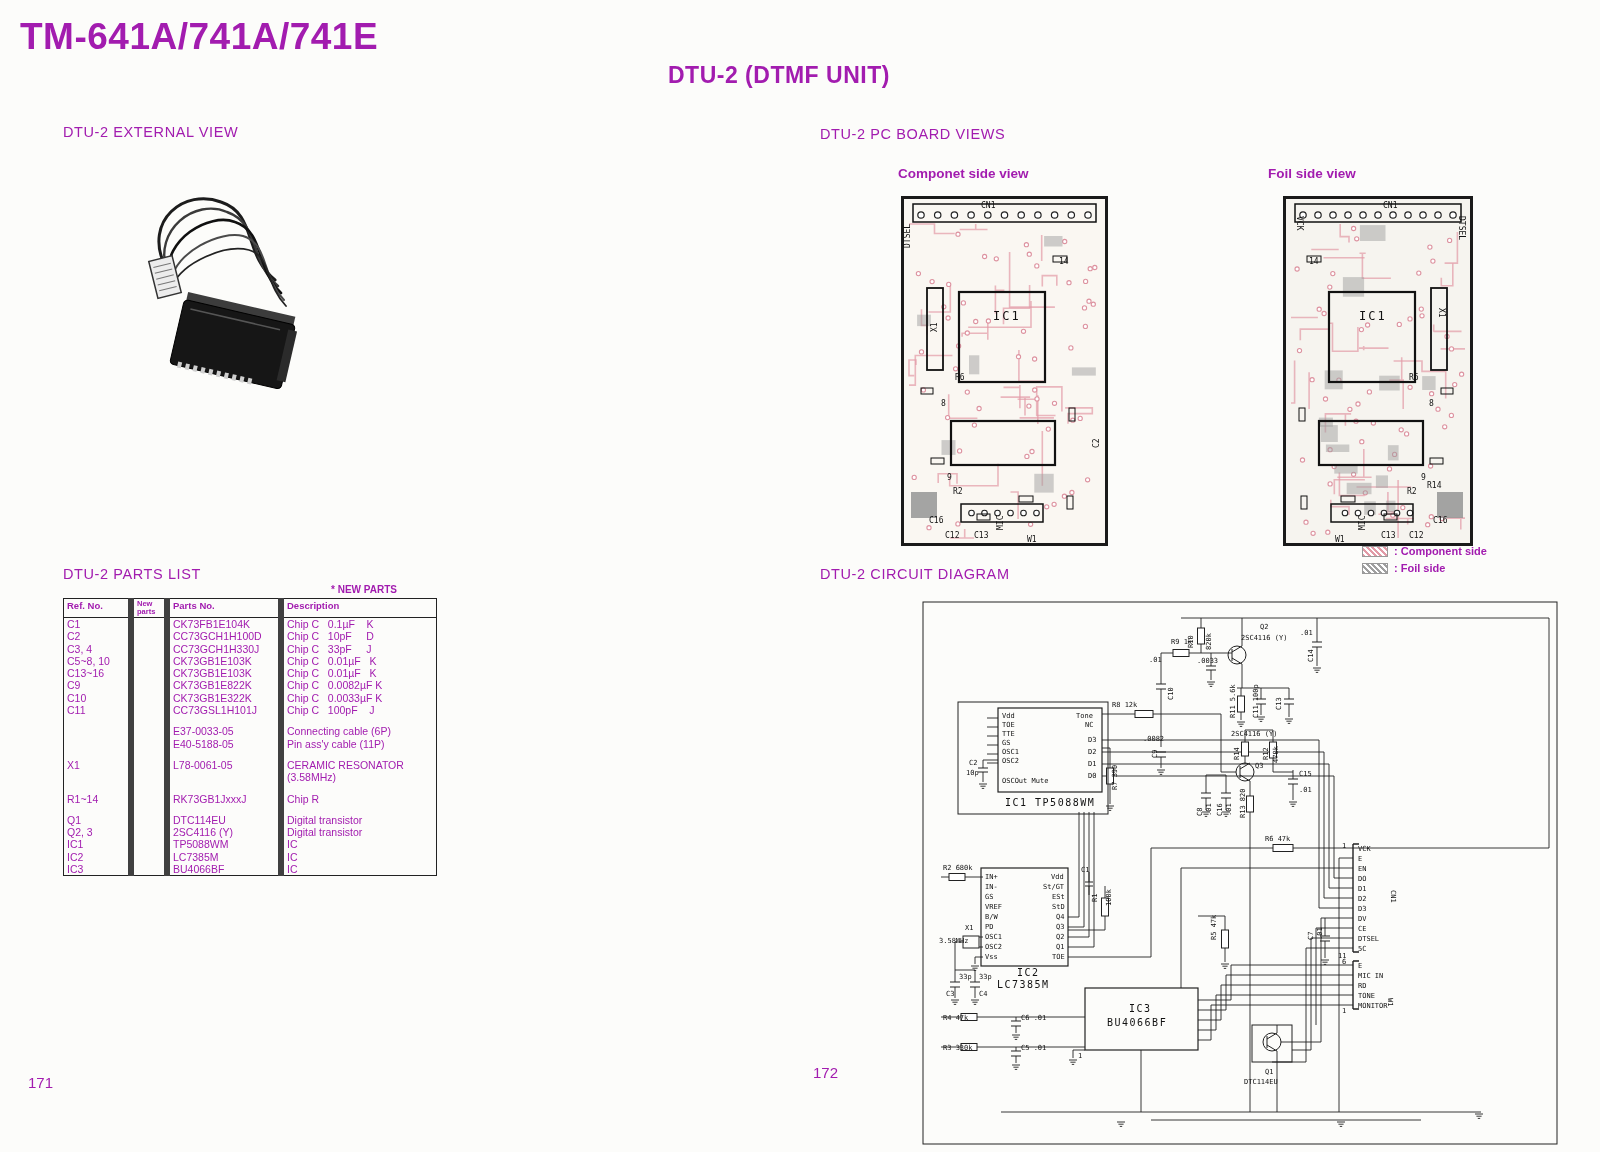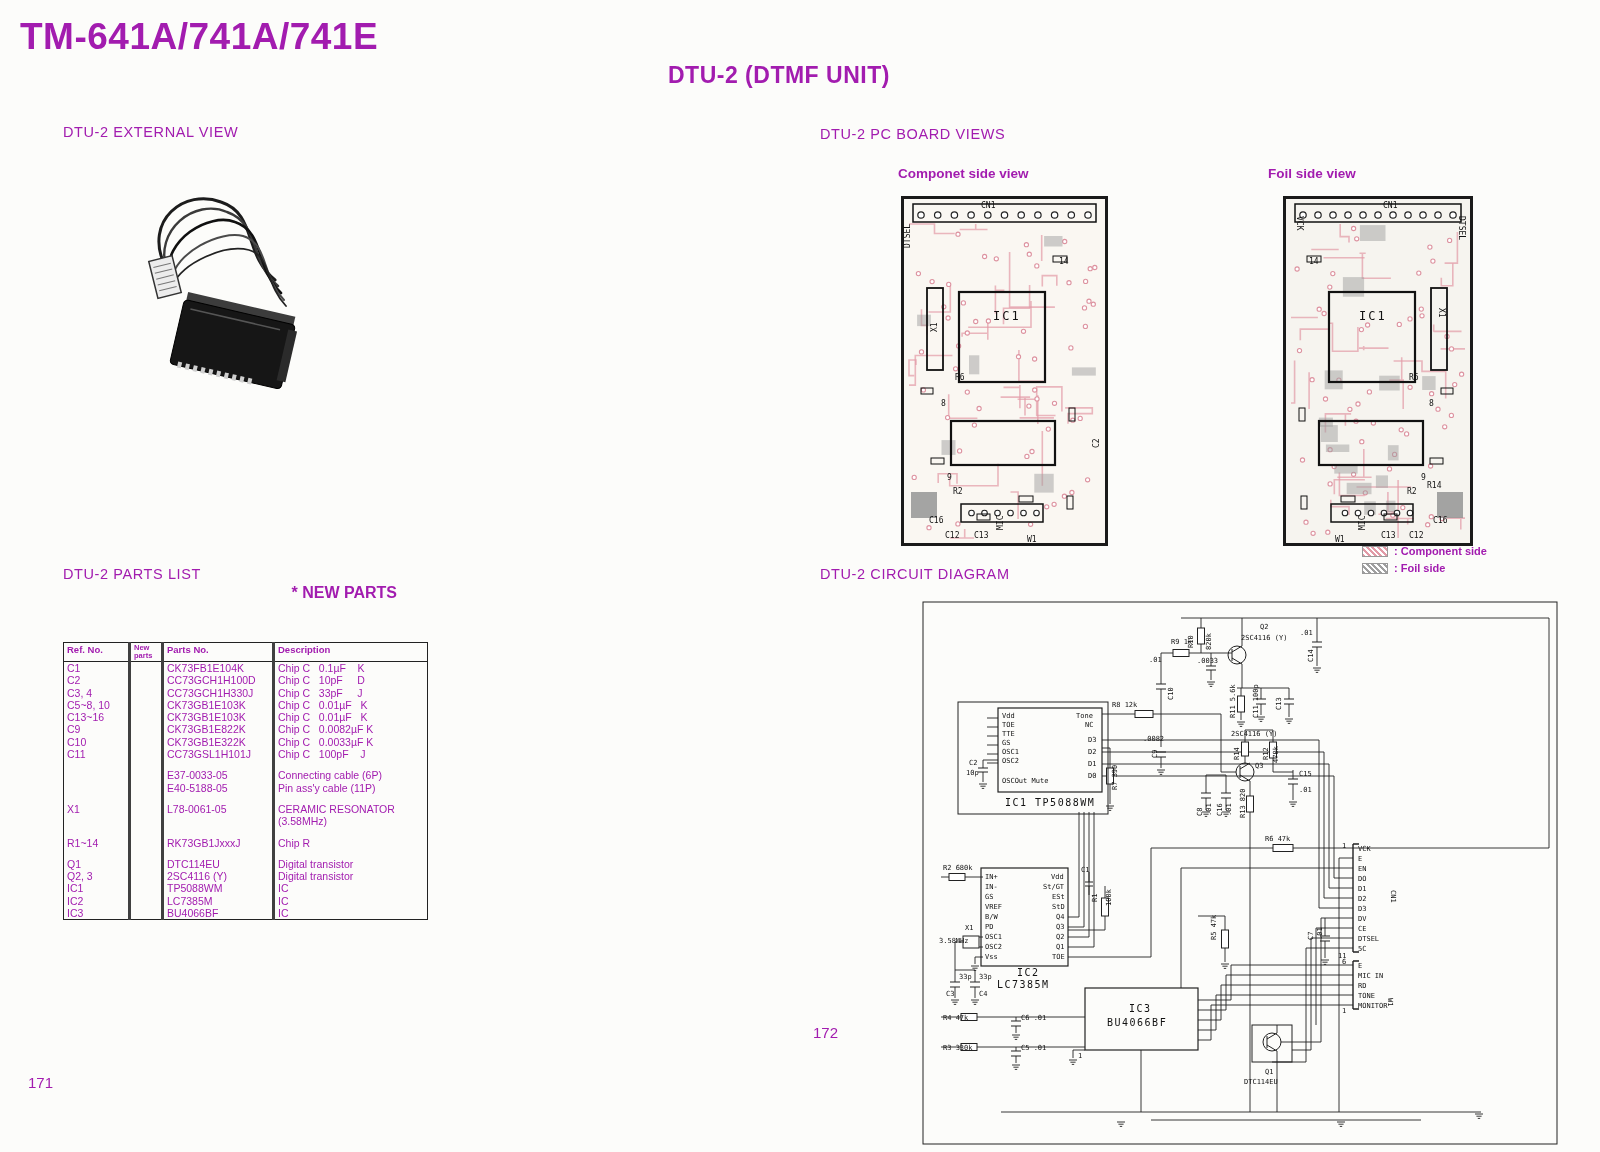--- a/index.html
+++ b/index.html
@@ -4,26 +4,26 @@
 <style>
   html,body{margin:0;padding:0;background:#d8d8d4;}
   .page{position:relative;width:1600px;height:1152px;background:#fcfcfa;overflow:hidden;
         font-family:"Liberation Sans",sans-serif;color:#a21caf;}
   .abs{position:absolute;}
   .h-main{font-size:37px;font-weight:700;letter-spacing:.5px;}
   .h-unit{font-size:23px;font-weight:700;letter-spacing:.5px;}
   .h-sec{font-size:14.5px;font-weight:400;letter-spacing:.6px;}
   .h-sub{font-size:13.5px;font-weight:700;}
   .pageno{font-size:15px;}
-  .newparts{font-size:16px;font-weight:700;text-align:right;width:334px;}
+  .newparts{font-size:10px;font-weight:700;text-align:right;width:334px;}
   table.parts{border-collapse:collapse;width:334px;font-size:10.5px;border:1.6px solid #222;table-layout:fixed;}
   table.parts th{font-size:9.5px;font-weight:700;text-align:left;border-bottom:1.2px solid #222;padding:1px 3px;vertical-align:top;}
   table.parts th.np{font-size:7.5px;line-height:8px;}
   table.parts td{padding:0 3px;line-height:12.3px;vertical-align:top;white-space:pre-wrap;}
-  table.parts th+th, table.parts td+td{border-left:3px solid #404040;}
+  table.parts th+th, table.parts td+td{border-left:6px solid #404040;}
   table.parts td.gap{padding-top:9px;}
   .c0{width:58px}.c1{width:24px}.c2{width:102px}.c3{width:146px}
   .legend-row{display:flex;align-items:center;gap:6px;font-size:11px;font-weight:600;margin-bottom:5px;}
   .sw{width:24px;height:9px;border:1px solid #999;}
   .sw-comp{background:repeating-linear-gradient(45deg,#e29aa6 0 2px,#fff 2px 4px);}
   .sw-foil{background:repeating-linear-gradient(45deg,#9f9f9f 0 2px,#fff 2px 4px);}
   svg text{font-family:"DejaVu Sans Mono",monospace;font-size:7px;fill:#111;}
   svg text.lg{font-size:10px;letter-spacing:1.5px;}
   #pcb1-labels text,#pcb2-labels text{font-size:8px;}
   #pcb1-labels text.lg,#pcb2-labels text.lg{font-size:12px;letter-spacing:2px;}
@@ -35,21 +35,21 @@
 
   <div class="abs h-main" style="left:20px;top:16px;">TM-641A/741A/741E</div>
   <div class="abs h-unit" style="left:668px;top:62px;">DTU-2 (DTMF UNIT)</div>
   <div class="abs h-sec" style="left:63px;top:124px;">DTU-2 EXTERNAL VIEW</div>
   <div class="abs h-sec" style="left:820px;top:126px;">DTU-2 PC BOARD VIEWS</div>
   <div class="abs h-sub" style="left:898px;top:166px;">Componet side view</div>
   <div class="abs h-sub" style="left:1236px;top:166px;padding-left:32px;">Foil side view</div>
   <div class="abs h-sec" style="left:63px;top:566px;">DTU-2 PARTS LIST</div>
   <div class="abs h-sec" style="left:820px;top:566px;">DTU-2 CIRCUIT DIAGRAM</div>
   <div class="abs pageno" style="left:28px;top:1074px;">171</div>
-  <div class="abs pageno" style="left:813px;top:1024px;">172</div>
+  <div class="abs pageno" style="left:813px;top:1064px;">172</div>
 
   <svg class="abs" style="left:125px;top:162px;" width="200" height="260" viewBox="0 0 200 260">
     <g fill="none" stroke-linecap="round">
       <path d="M40,104 C18,58 60,26 96,40 C132,52 118,92 150,118" stroke="#1c1c1c" stroke-width="3"></path>
       <path d="M42,109 C28,68 70,36 102,50 C136,62 124,100 153,124" stroke="#3a3a3a" stroke-width="2.4"></path>
       <path d="M44,114 C38,78 84,50 110,60 C140,70 130,106 156,131" stroke="#101010" stroke-width="2.6"></path>
       <path d="M46,119 C50,90 96,68 118,74 C144,82 136,114 159,138" stroke="#4a4a4a" stroke-width="2"></path>
       <path d="M47,124 C58,100 100,82 124,88 C146,94 140,122 161,144" stroke="#222" stroke-width="1.8"></path>
     </g>
     <g transform="rotate(-14 40 115)">
@@ -382,21 +382,21 @@
       <span class="sw sw-comp"></span>
       <span>:  Component side</span>
     </div>
     <div class="legend-row">
       <span class="sw sw-foil"></span>
       <span>:  Foil side</span>
     </div>
   </div>
 
   <div class="abs newparts" style="left:63px;top:584px;">* NEW PARTS</div>
-  <table class="parts abs" style="left:63px;top:598px;margin-top:44px;">
+  <table class="parts abs" style="left:63px;top:598px;">
     <thead>
       <tr>
         <th class="c0">Ref. No.</th>
         <th class="c1 np">New parts</th>
         <th class="c2">Parts No.</th>
         <th class="c3">Description</th>
       </tr>
     </thead>
     <tbody>
         <tr>

